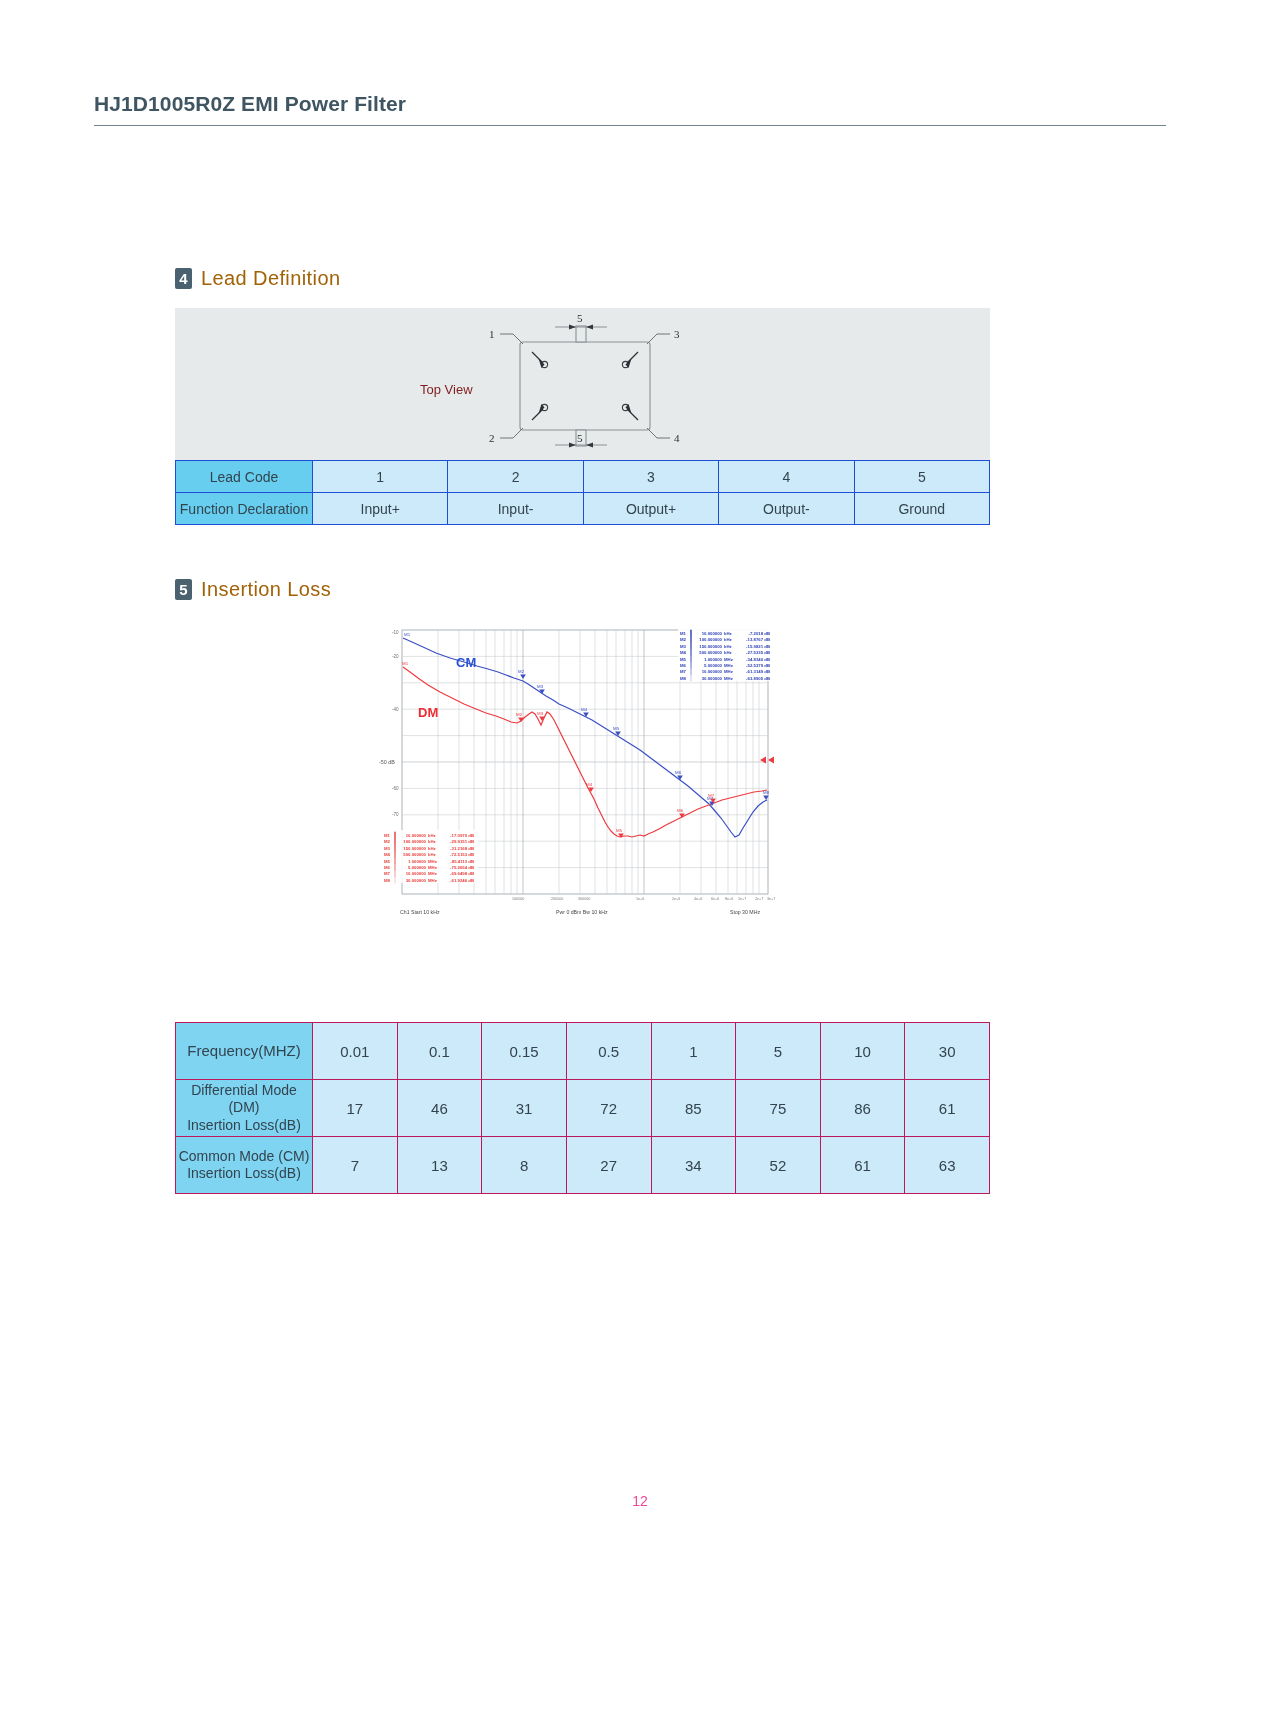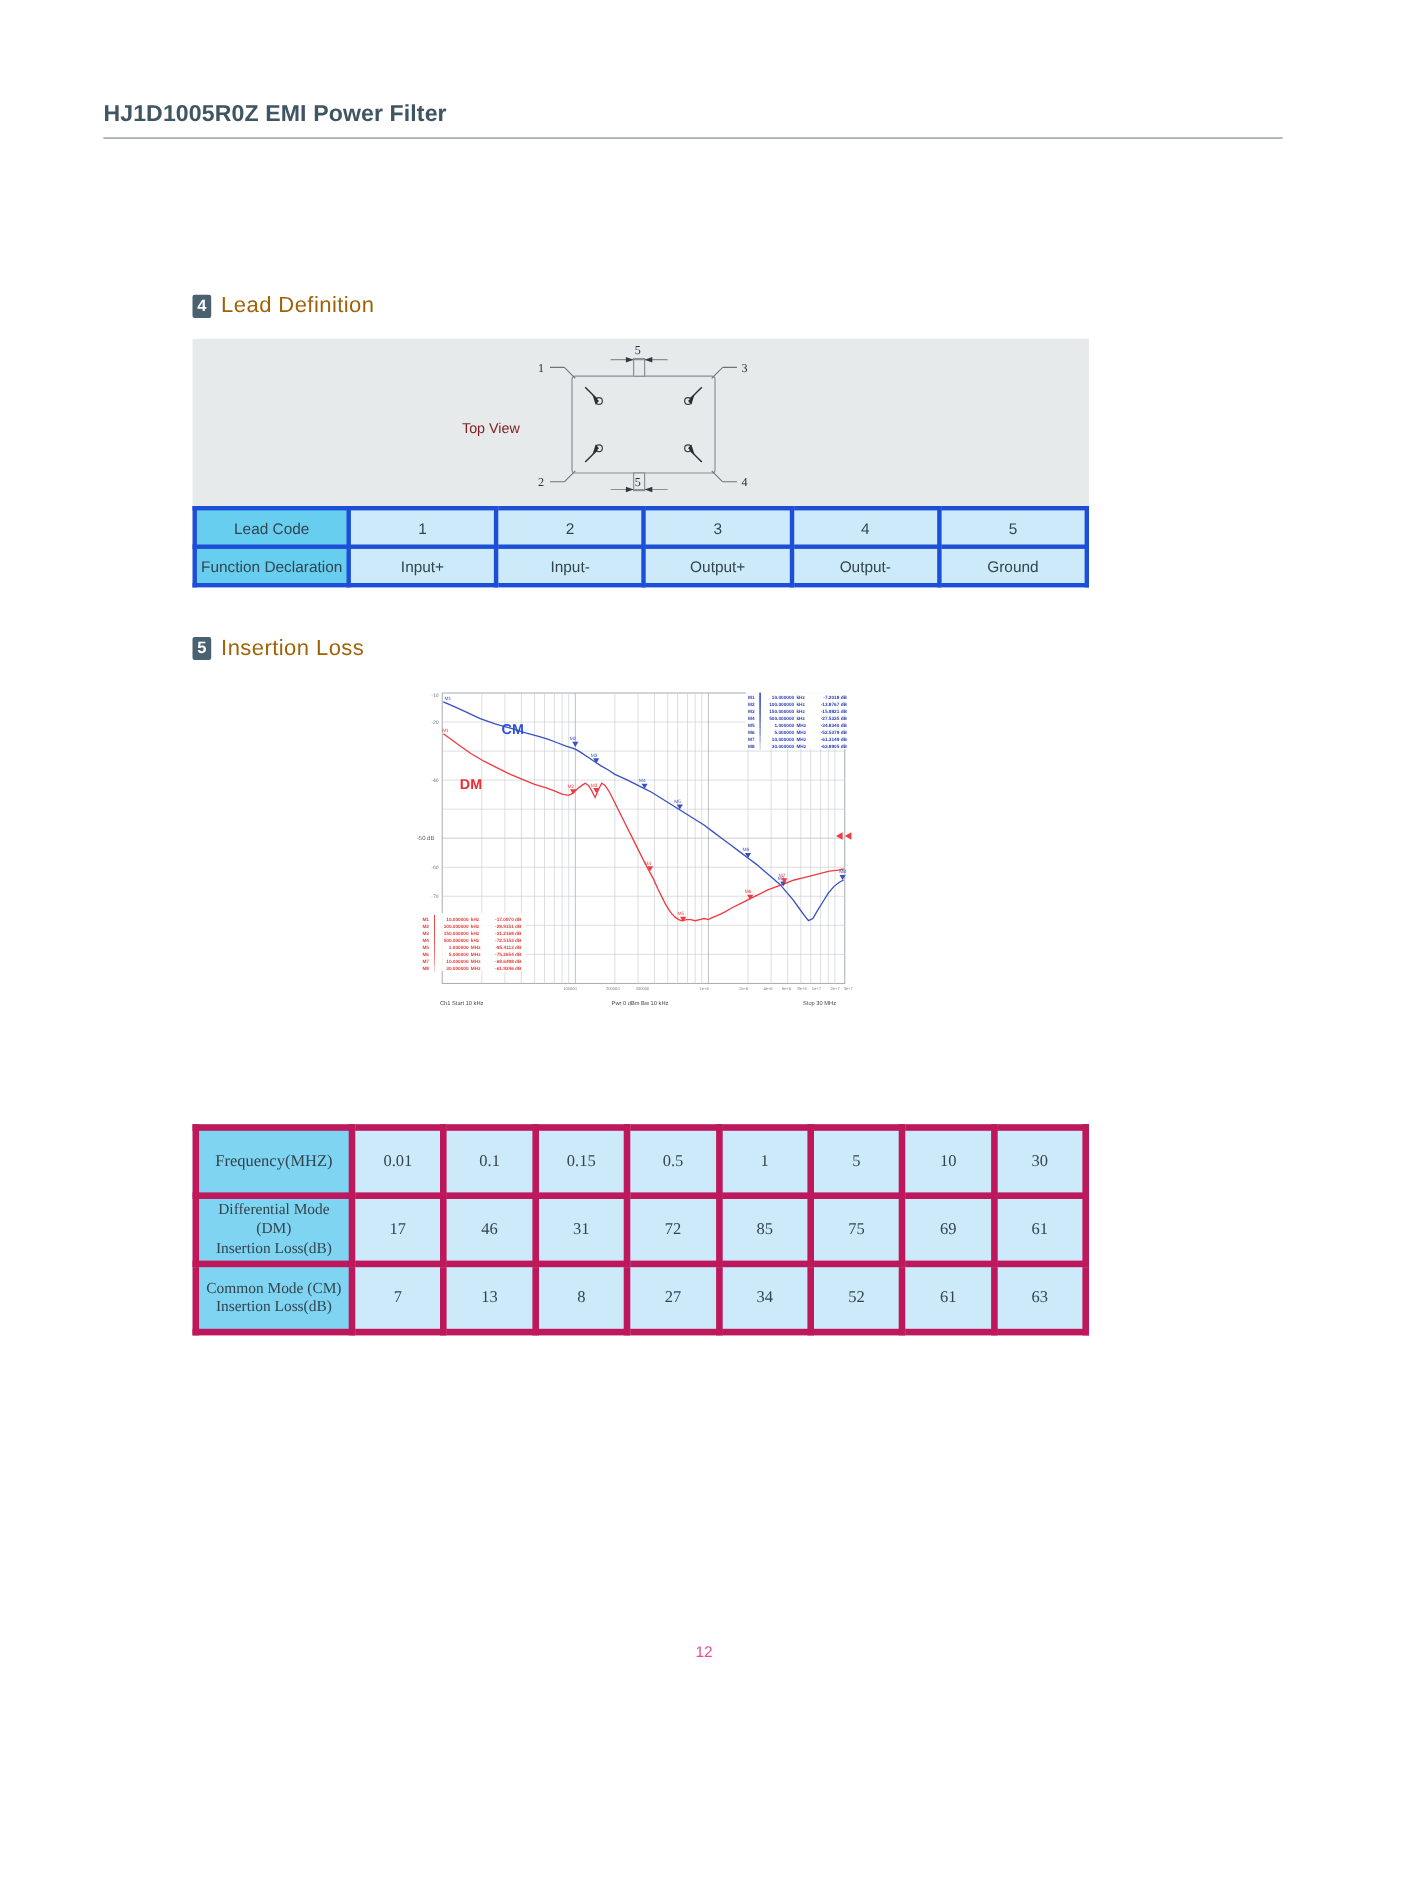--- a/index.html
+++ b/index.html
@@ -39,46 +39,45 @@
     height:152px; background:#e7eaeb; position:relative;
   }
   .topview-label {
     position:absolute; left:245px; top:74px;
     font-size:13px; color:#7f1d1d;
   }
   .diagram svg { position:absolute; left:0; top:0; }
 
   table.ltab { border-collapse:collapse; width:815px; table-layout:fixed; }
   table.ltab td {
-    border:4px solid #1d4ed8;
+    border:1px solid #1d4ed8;
     height:29px;
     text-align:center;
     font-size:14px;
     color:#33444e;
     background:#cdeafa;
   }
   table.ltab td.rowhead {
     background:#67cef0; width:134px; font-size:14px;
   }
 
   
   .chart-wrap { position:absolute; left:378px; top:622px; width:420px; height:390px; }
   .chart-svg { display:block; }
 
   
   .iltab-wrap { position:absolute; left:175px; top:1022px; width:815px; }
   table.iltab { border-collapse:collapse; width:815px; table-layout:fixed; }
   table.iltab td {
-    border:6px solid #be185d;
+    border:1px solid #be185d;
     text-align:center;
     font-size:15px;
     color:#33444e;
     background:#cdeafa;
     height:54px;
-    font-family:Liberation Serif, serif;
   }
   table.iltab td.rowhead {
     background:#7fd4f2; width:134px; font-size:14px; line-height:1.25;
   }
   table.iltab td.rowhead.single { font-size:15px; }
 
   
   .pagenum {
     position:absolute; left:0; top:1493px; width:1280px;
     text-align:center; font-size:14px; color:#ec4899;
@@ -422,21 +421,21 @@
         <td class="rowhead">
           <span>Differential Mode (DM)</span><br>
           <span>Insertion Loss(dB)</span>
         </td>
         <td>17</td>
         <td>46</td>
         <td>31</td>
         <td>72</td>
         <td>85</td>
         <td>75</td>
-        <td>69</td>
+        <td>86</td>
         <td>61</td>
       </tr>
       <tr>
         <td class="rowhead">
           <span>Common Mode (CM)</span><br>
           <span>Insertion Loss(dB)</span>
         </td>
         <td>7</td>
         <td>13</td>
         <td>8</td>

